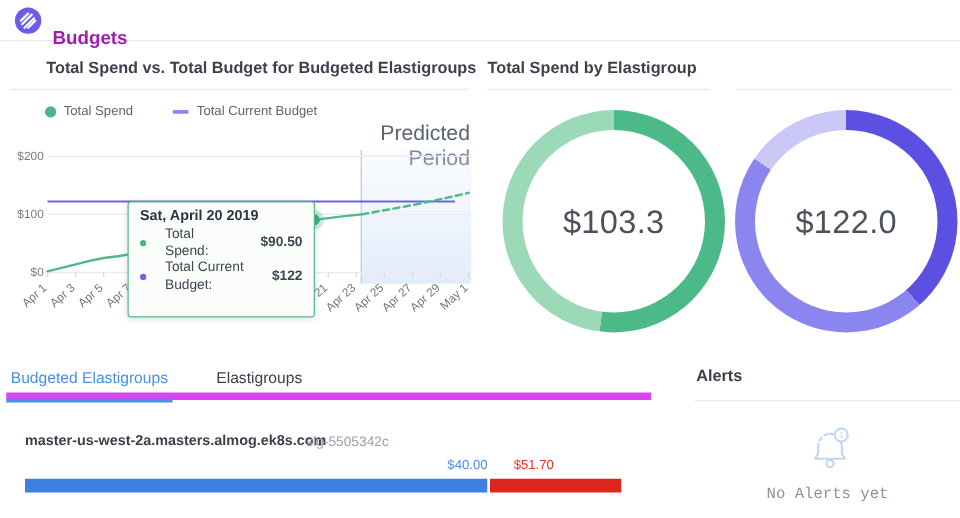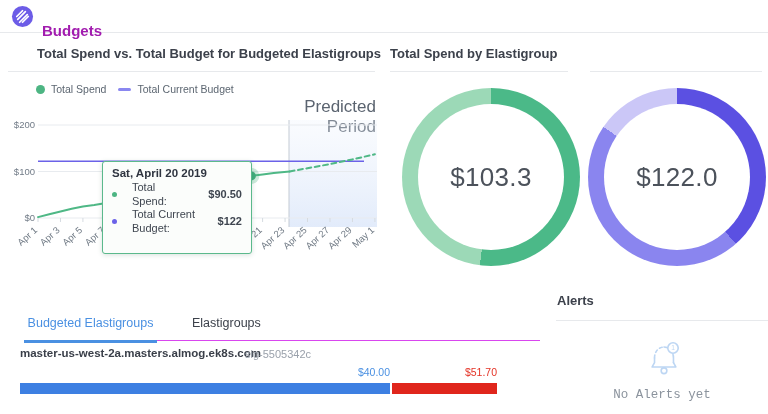--- a/index.html
+++ b/index.html
@@ -6,21 +6,21 @@
   body { background:#fff; font-family:"Liberation Sans", sans-serif; }
   #app { position:relative; width:768px; height:414px; background:#fff; overflow:hidden; }
 
   .header { position:absolute; left:0; top:0; width:768px; height:33px; background:#fff; border-bottom:1px solid #e7e9ec; }
   .logo { position:absolute; left:11px; top:5px; width:23px; height:23px; cursor:pointer; }
   .app-title { position:absolute; left:42px; top:22px; font-size:15px; font-weight:700; color:#a21caf; }
 
   .panel-title { position:absolute; font-size:13px; font-weight:600; color:#3c414b; white-space:nowrap; }
   .divider { position:absolute; height:1px; background:#e7e9ec; }
 
-  .legend { position:absolute; left:36px; top:83px; display:flex; gap:12px; align-items:center; }
+  .legend { position:absolute; left:36px; top:83px; display:flex; gap:32px; align-items:center; }
   .legend-item { display:flex; align-items:center; gap:6px; font-size:10.5px; color:#5c6671; cursor:pointer; }
   .legend-dot { width:9px; height:9px; border-radius:50%; background:#4db583; }
   .legend-dash { width:13px; height:3px; border-radius:2px; background:#8a87f0; }
 
   .predicted-label { position:absolute; left:270px; top:97px; width:106px; text-align:right; font-size:17px; color:#5b6470; }
 
   .chart-wrap { position:absolute; left:8px; top:112px; width:370px; height:150px; }
   .ylabel { font-size:9.5px; fill:#717b87; }
   .xtick { font-size:9.5px; fill:#6f7984; }
   .gridline { stroke:#e8ebef; stroke-width:1; }
@@ -32,30 +32,30 @@
   .tt-date { font-size:11.5px; font-weight:700; color:#2f3540; line-height:15px; }
   .tt-row { font-size:11px; color:#3f4650; line-height:13.5px; display:flex; align-items:center; gap:15px; }
   .tt-bullet { width:5px; height:5px; border-radius:50%; flex:0 0 auto; }
   .tt-val { font-weight:700; margin-left:3px; }
 
   .donut { position:absolute; width:178px; height:178px; border-radius:50%; }
   .donut-hole { position:absolute; left:16px; top:16px; width:146px; height:146px; border-radius:50%; background:#fff;
                 display:flex; align-items:center; justify-content:center; }
   .donut-value { font-size:26px; font-weight:400; color:#4c525b; letter-spacing:.3px; }
 
-  .tabs { position:absolute; left:24px; top:289px; width:516px; height:31px; border-bottom:1px solid #d946ef;margin-top:21px; }
+  .tabs { position:absolute; left:5px; top:289px; width:516px; height:31px; border-bottom:6px solid #d946ef; }
   .tab { position:absolute; top:0; height:31px; line-height:26px; font-size:12.5px; cursor:pointer; }
   .tab-active { left:0; width:133px; text-align:center; color:#4a90e2; }
   .tab-active .tab-underline { position:absolute; left:0; bottom:-2px; width:133px; height:3px; background:#4a90e2; }
   .tab-inactive { left:154px; padding:0 14px; color:#3c414b; }
 
   .row-name { position:absolute; left:20px; top:347px; font-size:11.5px; font-weight:700; color:#3a3f49; cursor:pointer; }
   .row-sig { position:absolute; left:205px; top:348px; font-size:11px; color:#9aa1ab;padding-left:40px; }
   .bar-label-spent { position:absolute; left:250px; top:366px; width:140px; text-align:right; font-size:10.5px; color:#4a90e2; }
-  .bar-label-budget { position:absolute; left:357px; top:366px; width:140px; text-align:right; font-size:10.5px; color:#e43225; }
+  .bar-label-budget { position:absolute; left:357px; top:366px; width:140px; text-align:center; font-size:10.5px; color:#e43225; }
   .budget-bar { position:absolute; left:20px; top:383px; width:477px; height:11px; display:flex; background:#fff; }
   .bar-spent { height:11px; background:#3d7fe2; }
   .bar-gap { width:2px; height:11px; background:#fff; flex:0 0 auto; }
   .bar-over { height:11px; background:#e0261c; flex:1; }
 
   .alerts-title { left:557px; top:293px; }
   .no-alerts { position:absolute; left:556px; top:388px; width:212px; text-align:center; font-size:12.5px; color:#8b939d;font-family:Liberation Mono, monospace; }
   .bell-wrap { position:absolute; left:646px; top:335px; }
 </style>
 </head>

